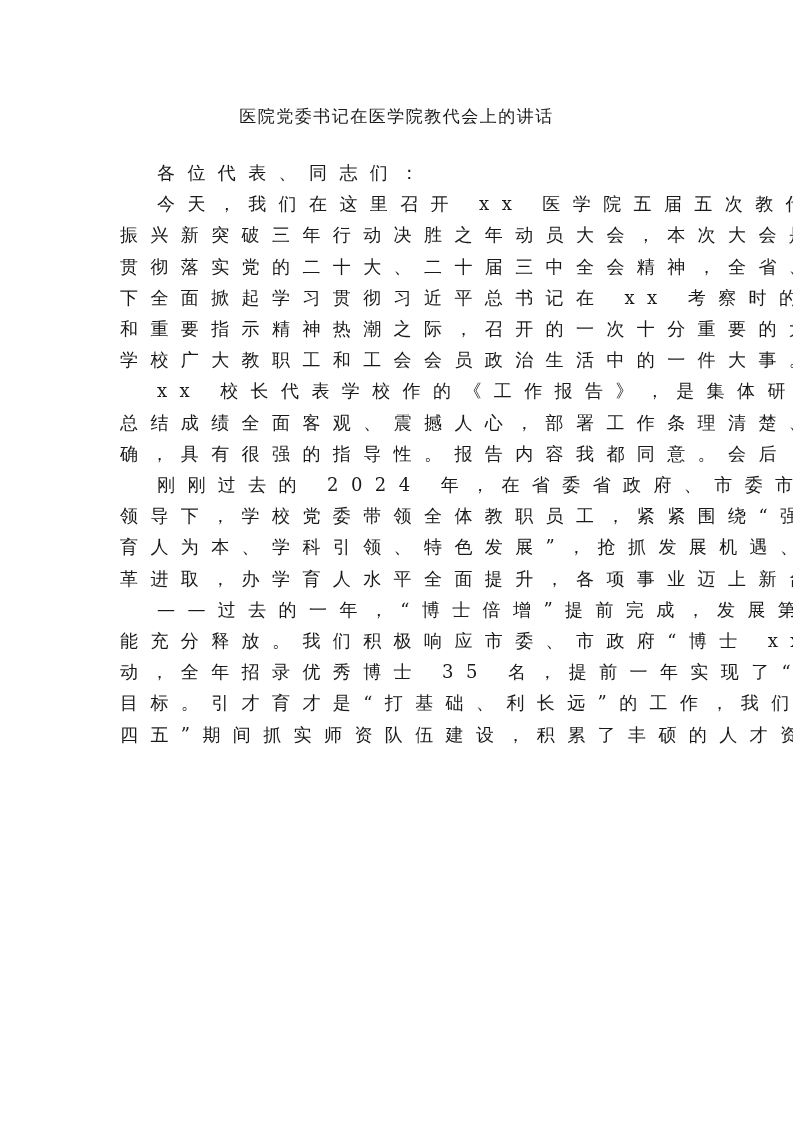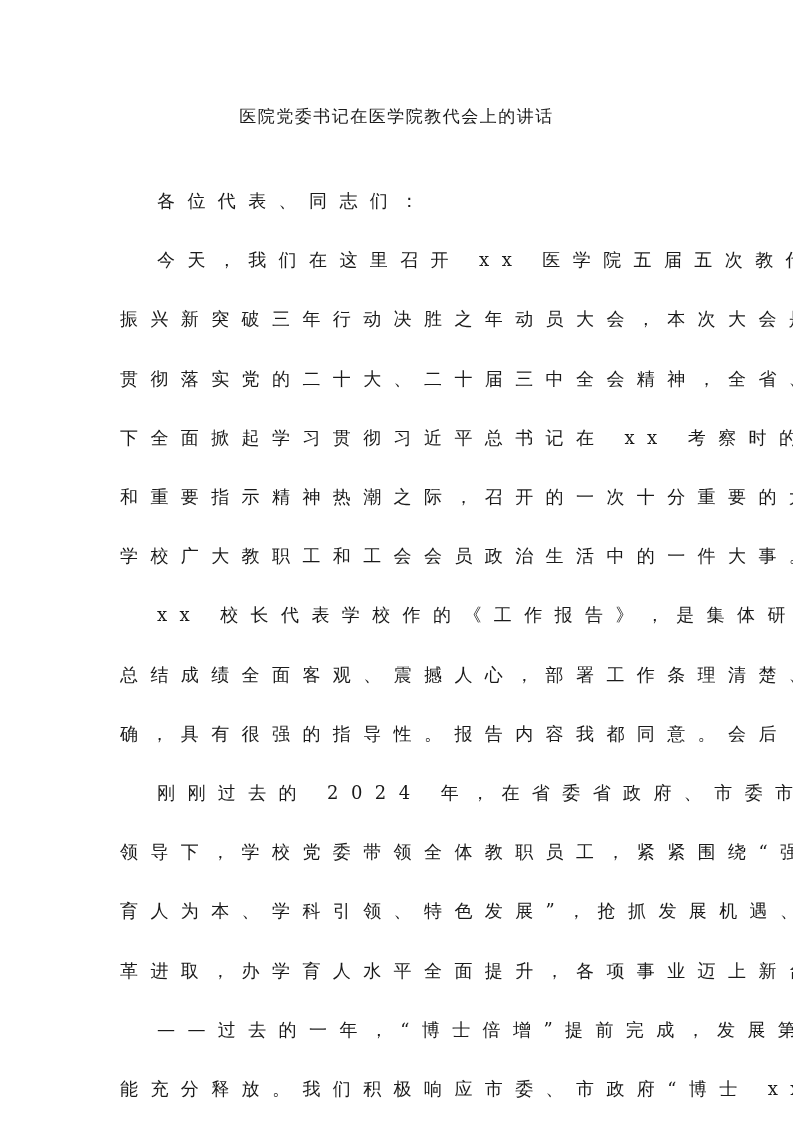--- a/index.html
+++ b/index.html
@@ -48,21 +48,20 @@
       letter-spacing: 12.4px;
       text-indent: 37px;
       text-align: justify;
       text-align-last: left;
       word-break: break-all;
       margin-right: -12.4px;
     }
     .para .ln {
       display: block;
       white-space: nowrap;
-      margin-top: 28px;
     }
     .para .ln.first {
       padding-left: 37px;
     }
     .para .ln {
       text-indent: 0;
     }
   </style>
 </head>
 <body>

